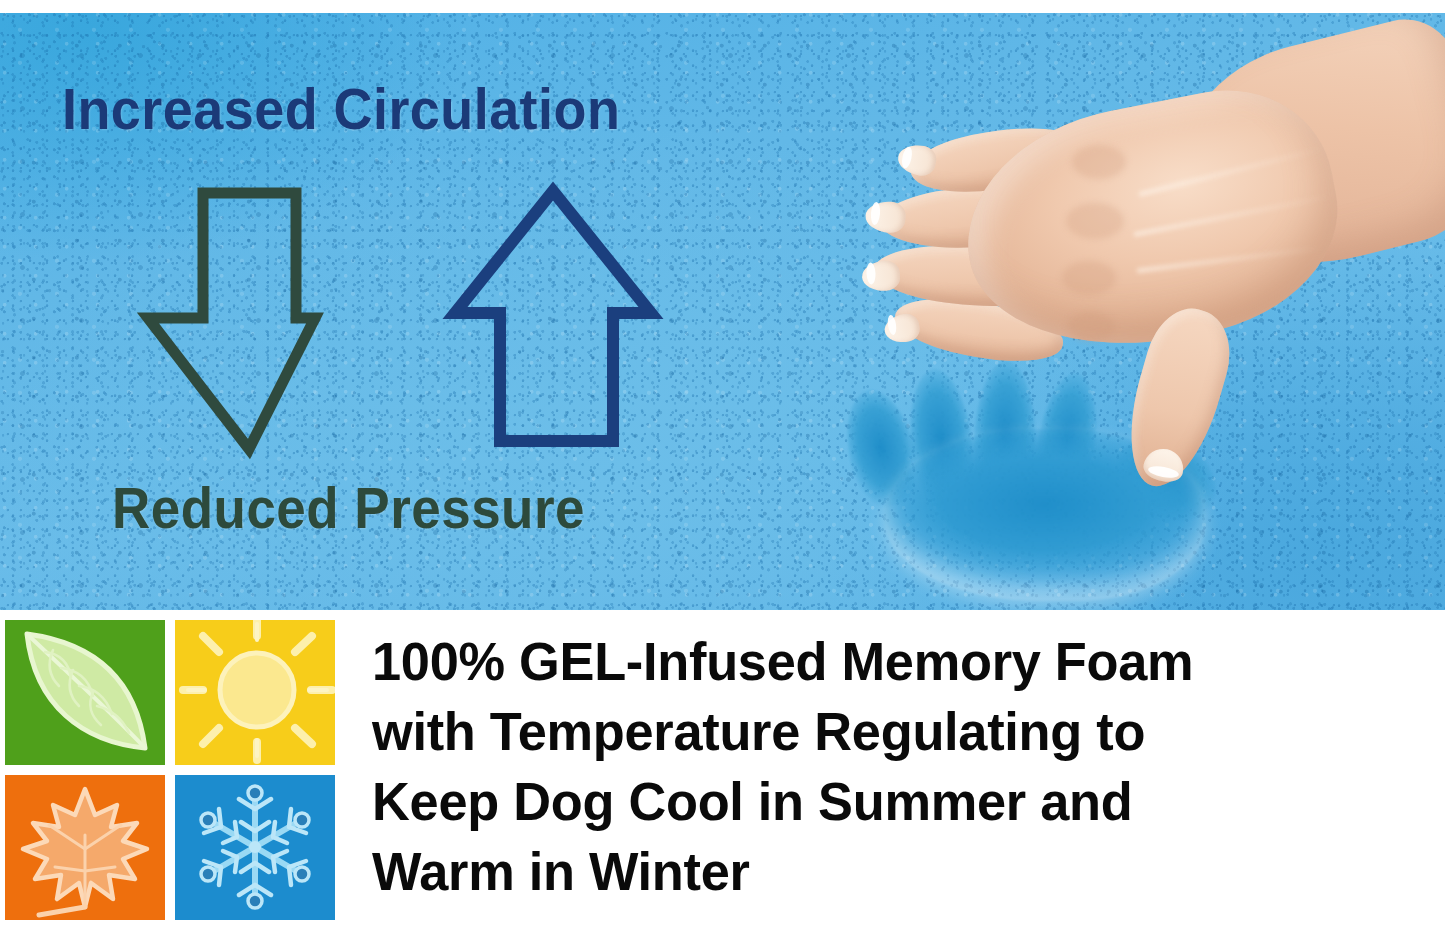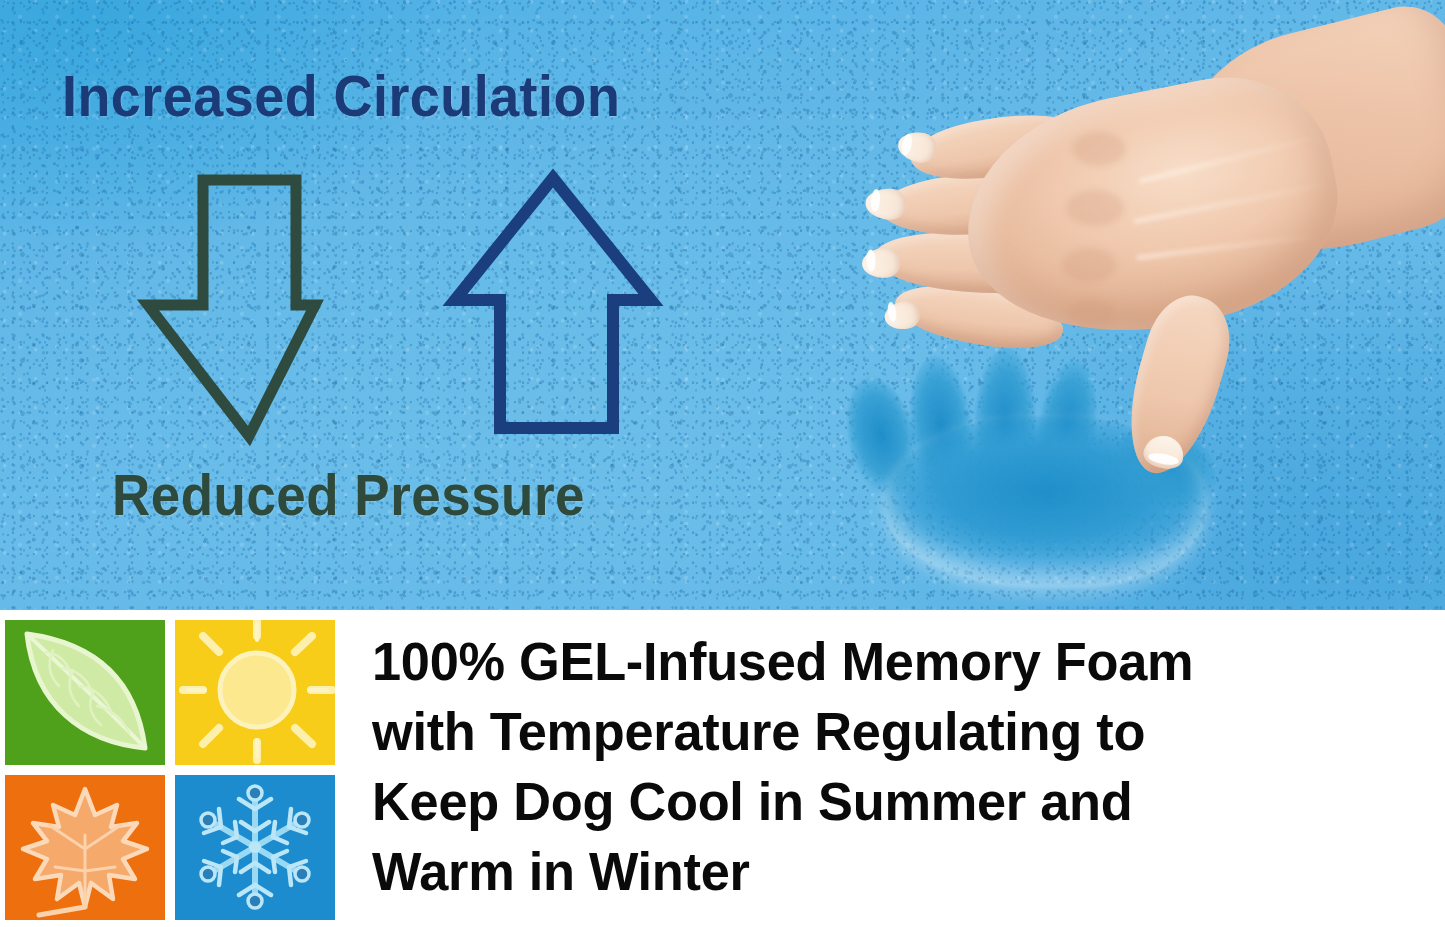--- a/index.html
+++ b/index.html
@@ -14,21 +14,21 @@
   .poster {
     position:relative;
     width:1445px; height:927px;
     background:#ffffff;
     overflow:hidden;
   }
 
   
   .photo-panel {
     position:absolute;
-    left:0; top:0;
+    left:0; top:13px;
     width:1445px; height:610px;
     overflow:hidden;
     background:#5eead4;
   }
 
   
   .foam-base {
     position:absolute; inset:0;
     background:
       radial-gradient(ellipse 620px 380px at 6% 2%, #39a7dd 0%, rgba(57,167,221,0) 62%),

